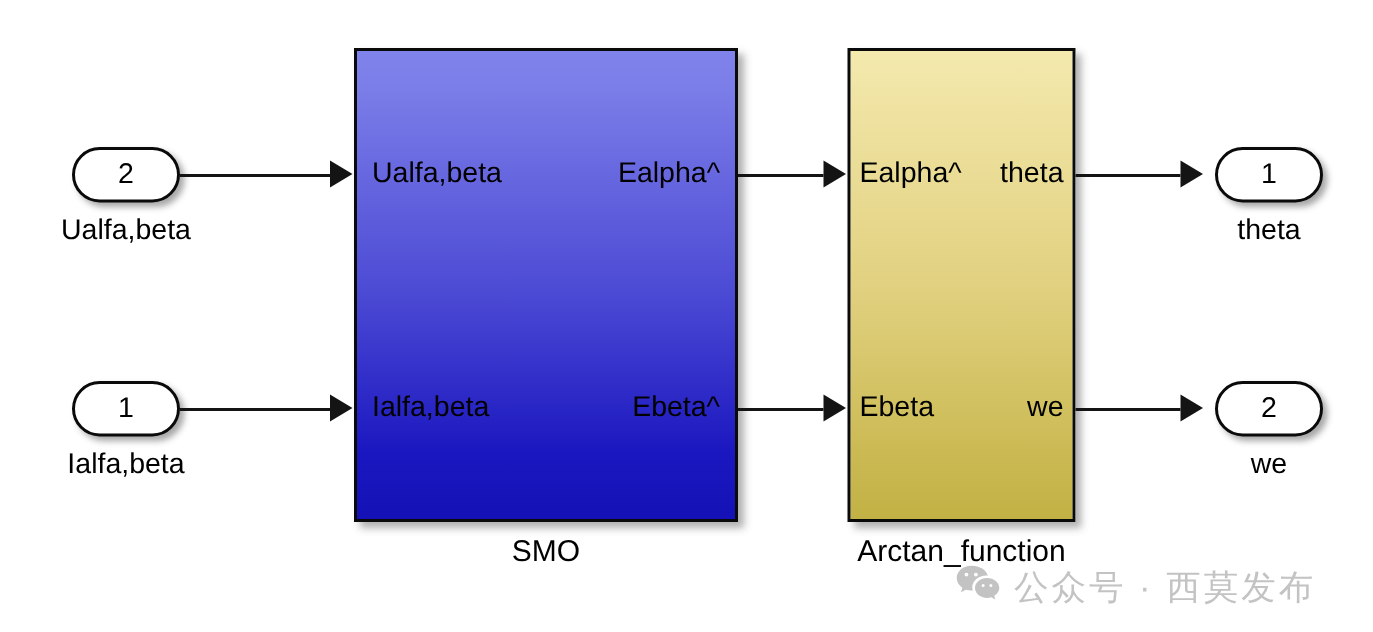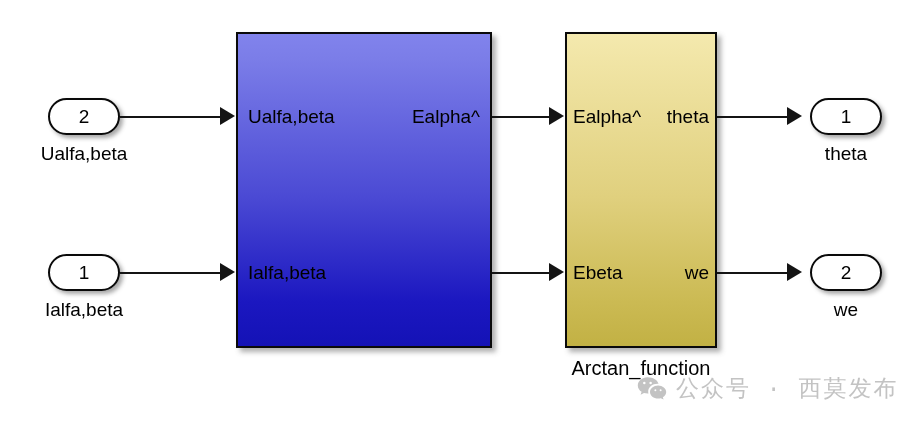--- a/index.html
+++ b/index.html
@@ -99,21 +99,21 @@
     gap: 9px;
     opacity: 0.98;
     pointer-events: none;
   }
   #watermark .wm-text {
     font-size: 23px;
     color: #c2c2c2;
     letter-spacing: 2px;
     white-space: nowrap;
     line-height: 1;
-    font-family: Liberation Mono, monospace;
+    font-family: Liberation Sans, sans-serif;
   }
   #watermark .wm-icon { display: block; }
 </style>
 </head>
 <body>
 
 <div id="canvas">
 
   <div class="port" id="inport-2" style="left:48px; top:98px; width:72px; height:37px;">
     <span>2</span>
@@ -130,21 +130,23 @@
 
   <div class="wire" id="wire-in1" style="left:120px; top:272px; width:100px;"></div>
   <div class="arrowhead" style="left:220px; top:272px;"></div>
 
   <div class="block" id="smo-block" style="left:236px; top:32px; width:256px; height:316px;"></div>
 
   <div class="in-label" style="left:248px; top:116px;">Ualfa,beta</div>
   <div class="in-label" style="left:248px; top:272px;">Ialfa,beta</div>
 
   <div class="out-label" style="left:300px; top:116px; width:180px;">Ealpha^</div>
+  <div class="out-label" style="left:300px; top:272px; width:180px;">Ebeta^</div>
 
+  <div class="block-caption" style="left:236px; top:358px; width:256px; text-align:center;">SMO</div>
 
   <div class="wire" style="left:492px; top:116px; width:57px;"></div>
   <div class="arrowhead" style="left:549px; top:116px;"></div>
 
   <div class="wire" style="left:492px; top:272px; width:57px;"></div>
   <div class="arrowhead" style="left:549px; top:272px;"></div>
 
   <div class="block" id="arctan-block" style="left:565px; top:32px; width:152px; height:316px;"></div>
 
   <div class="in-label" style="left:573px; top:116px;">Ealpha^</div>

